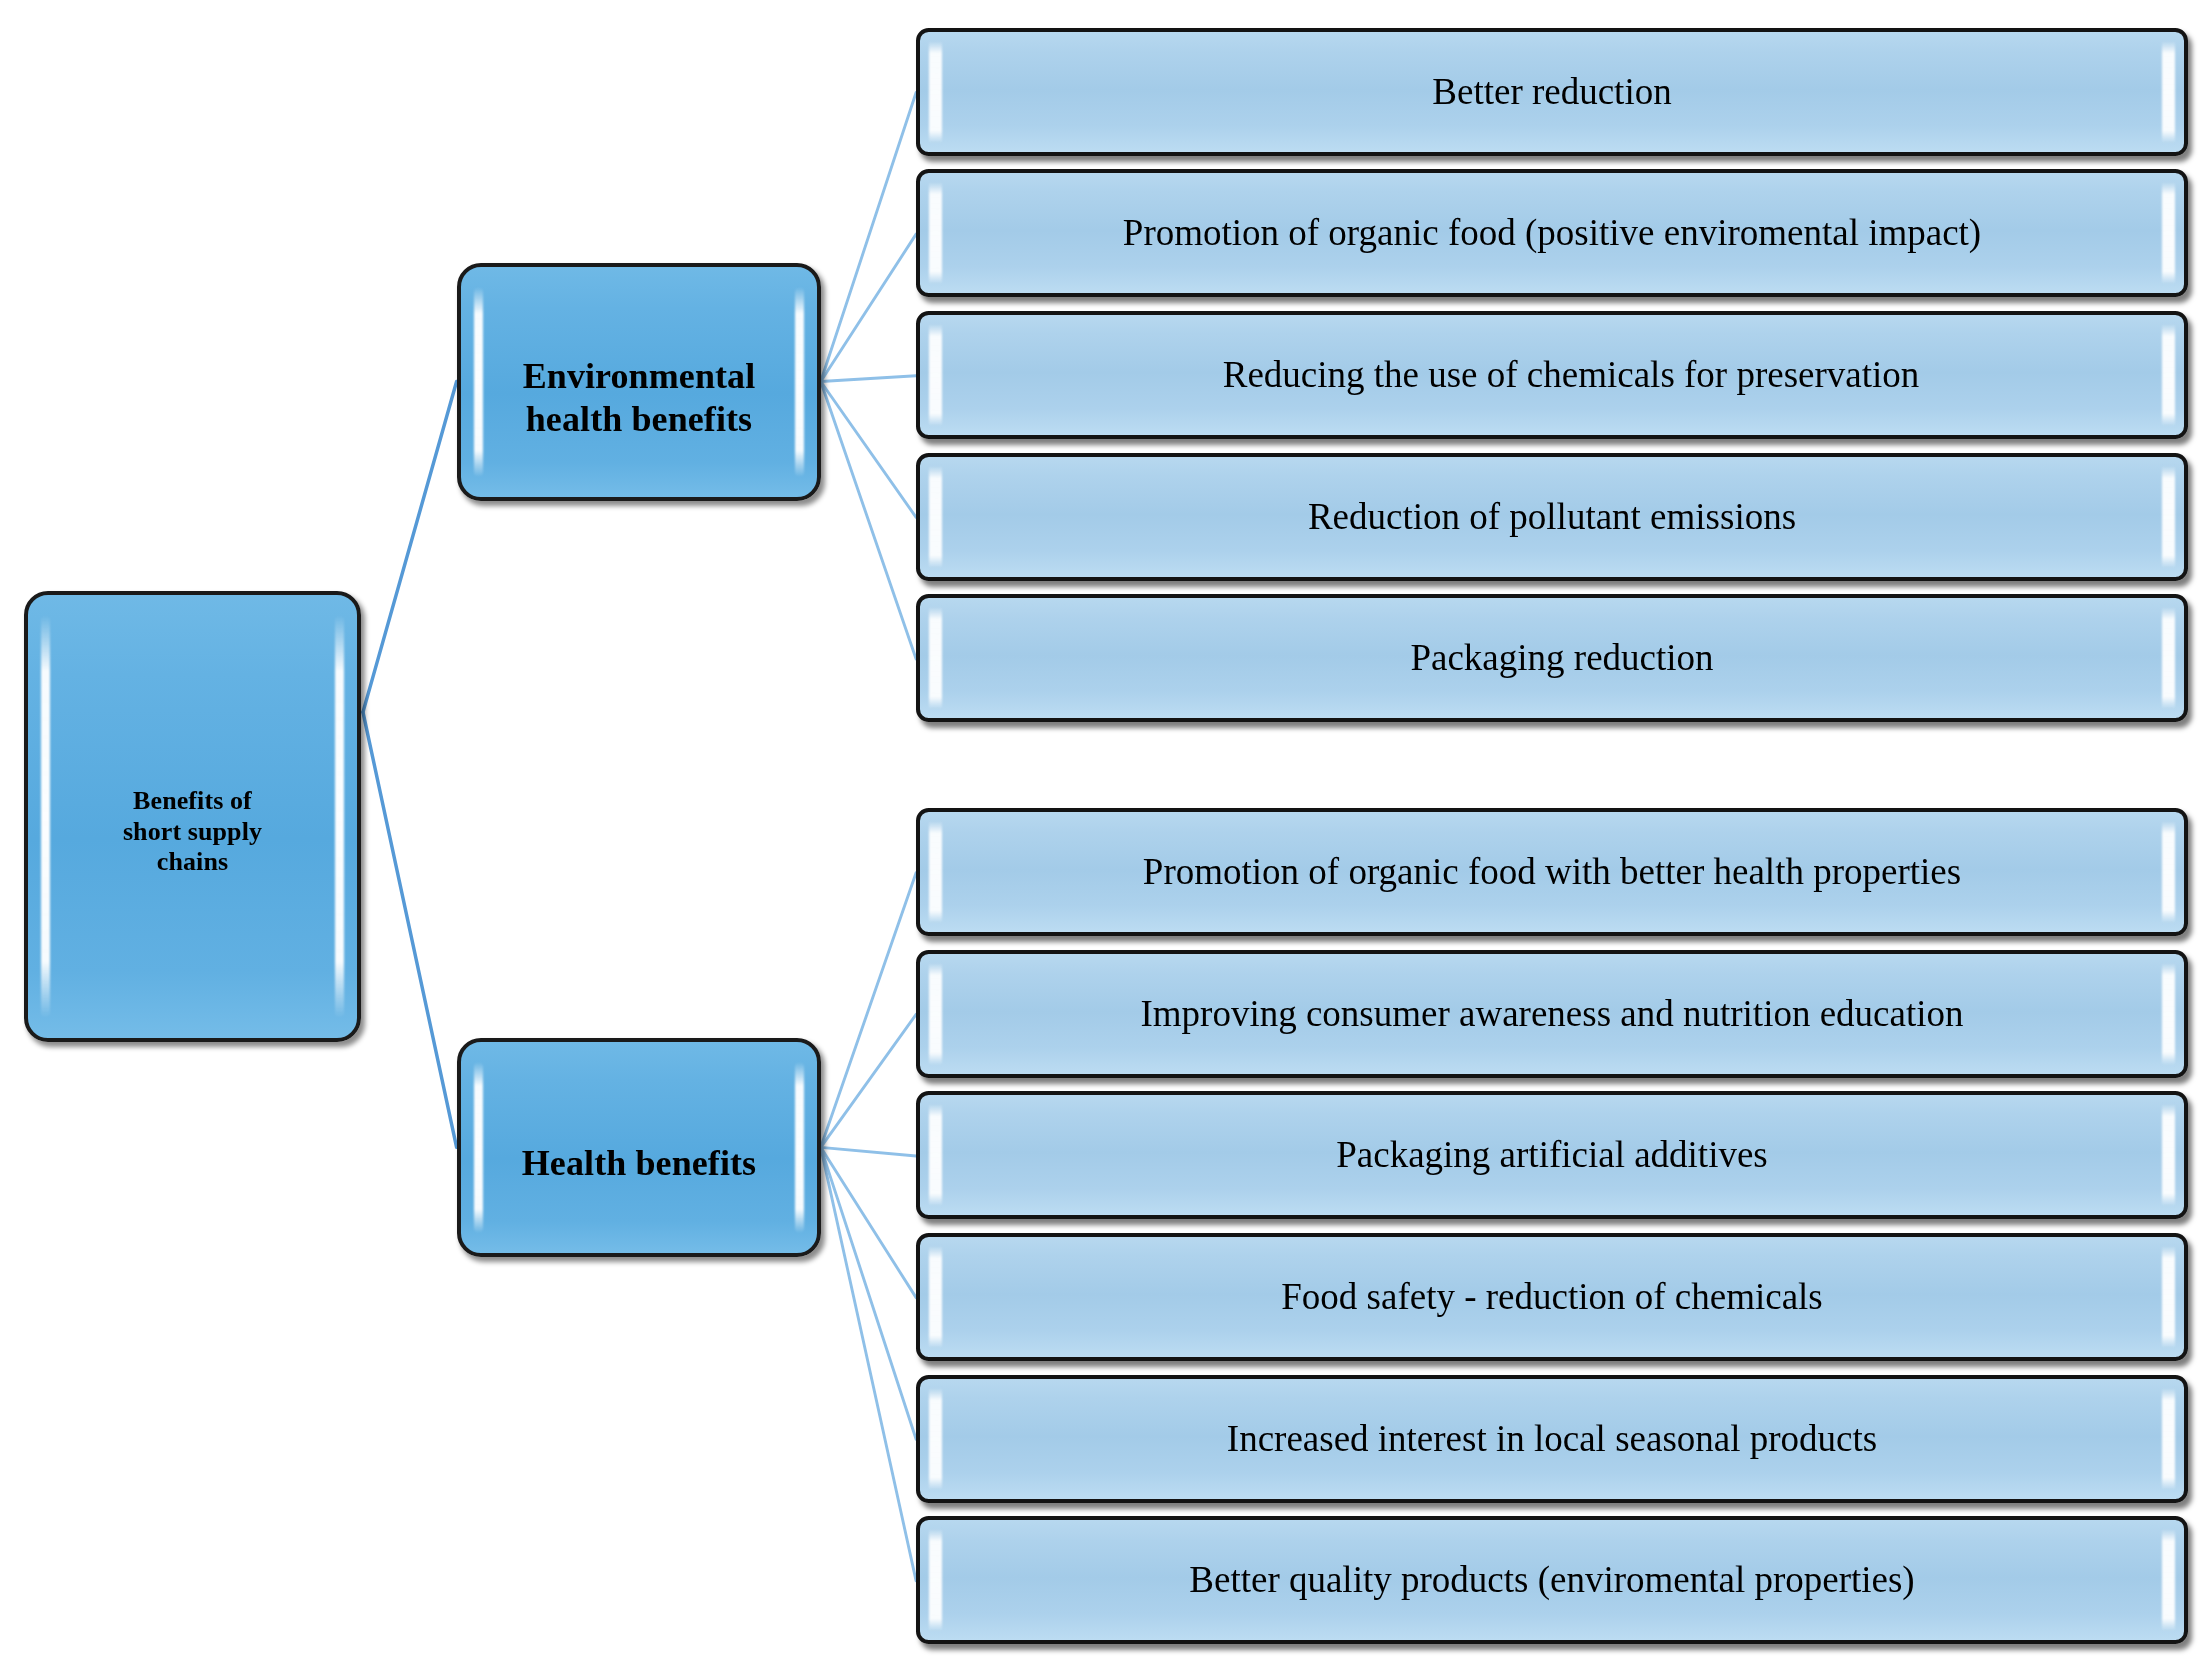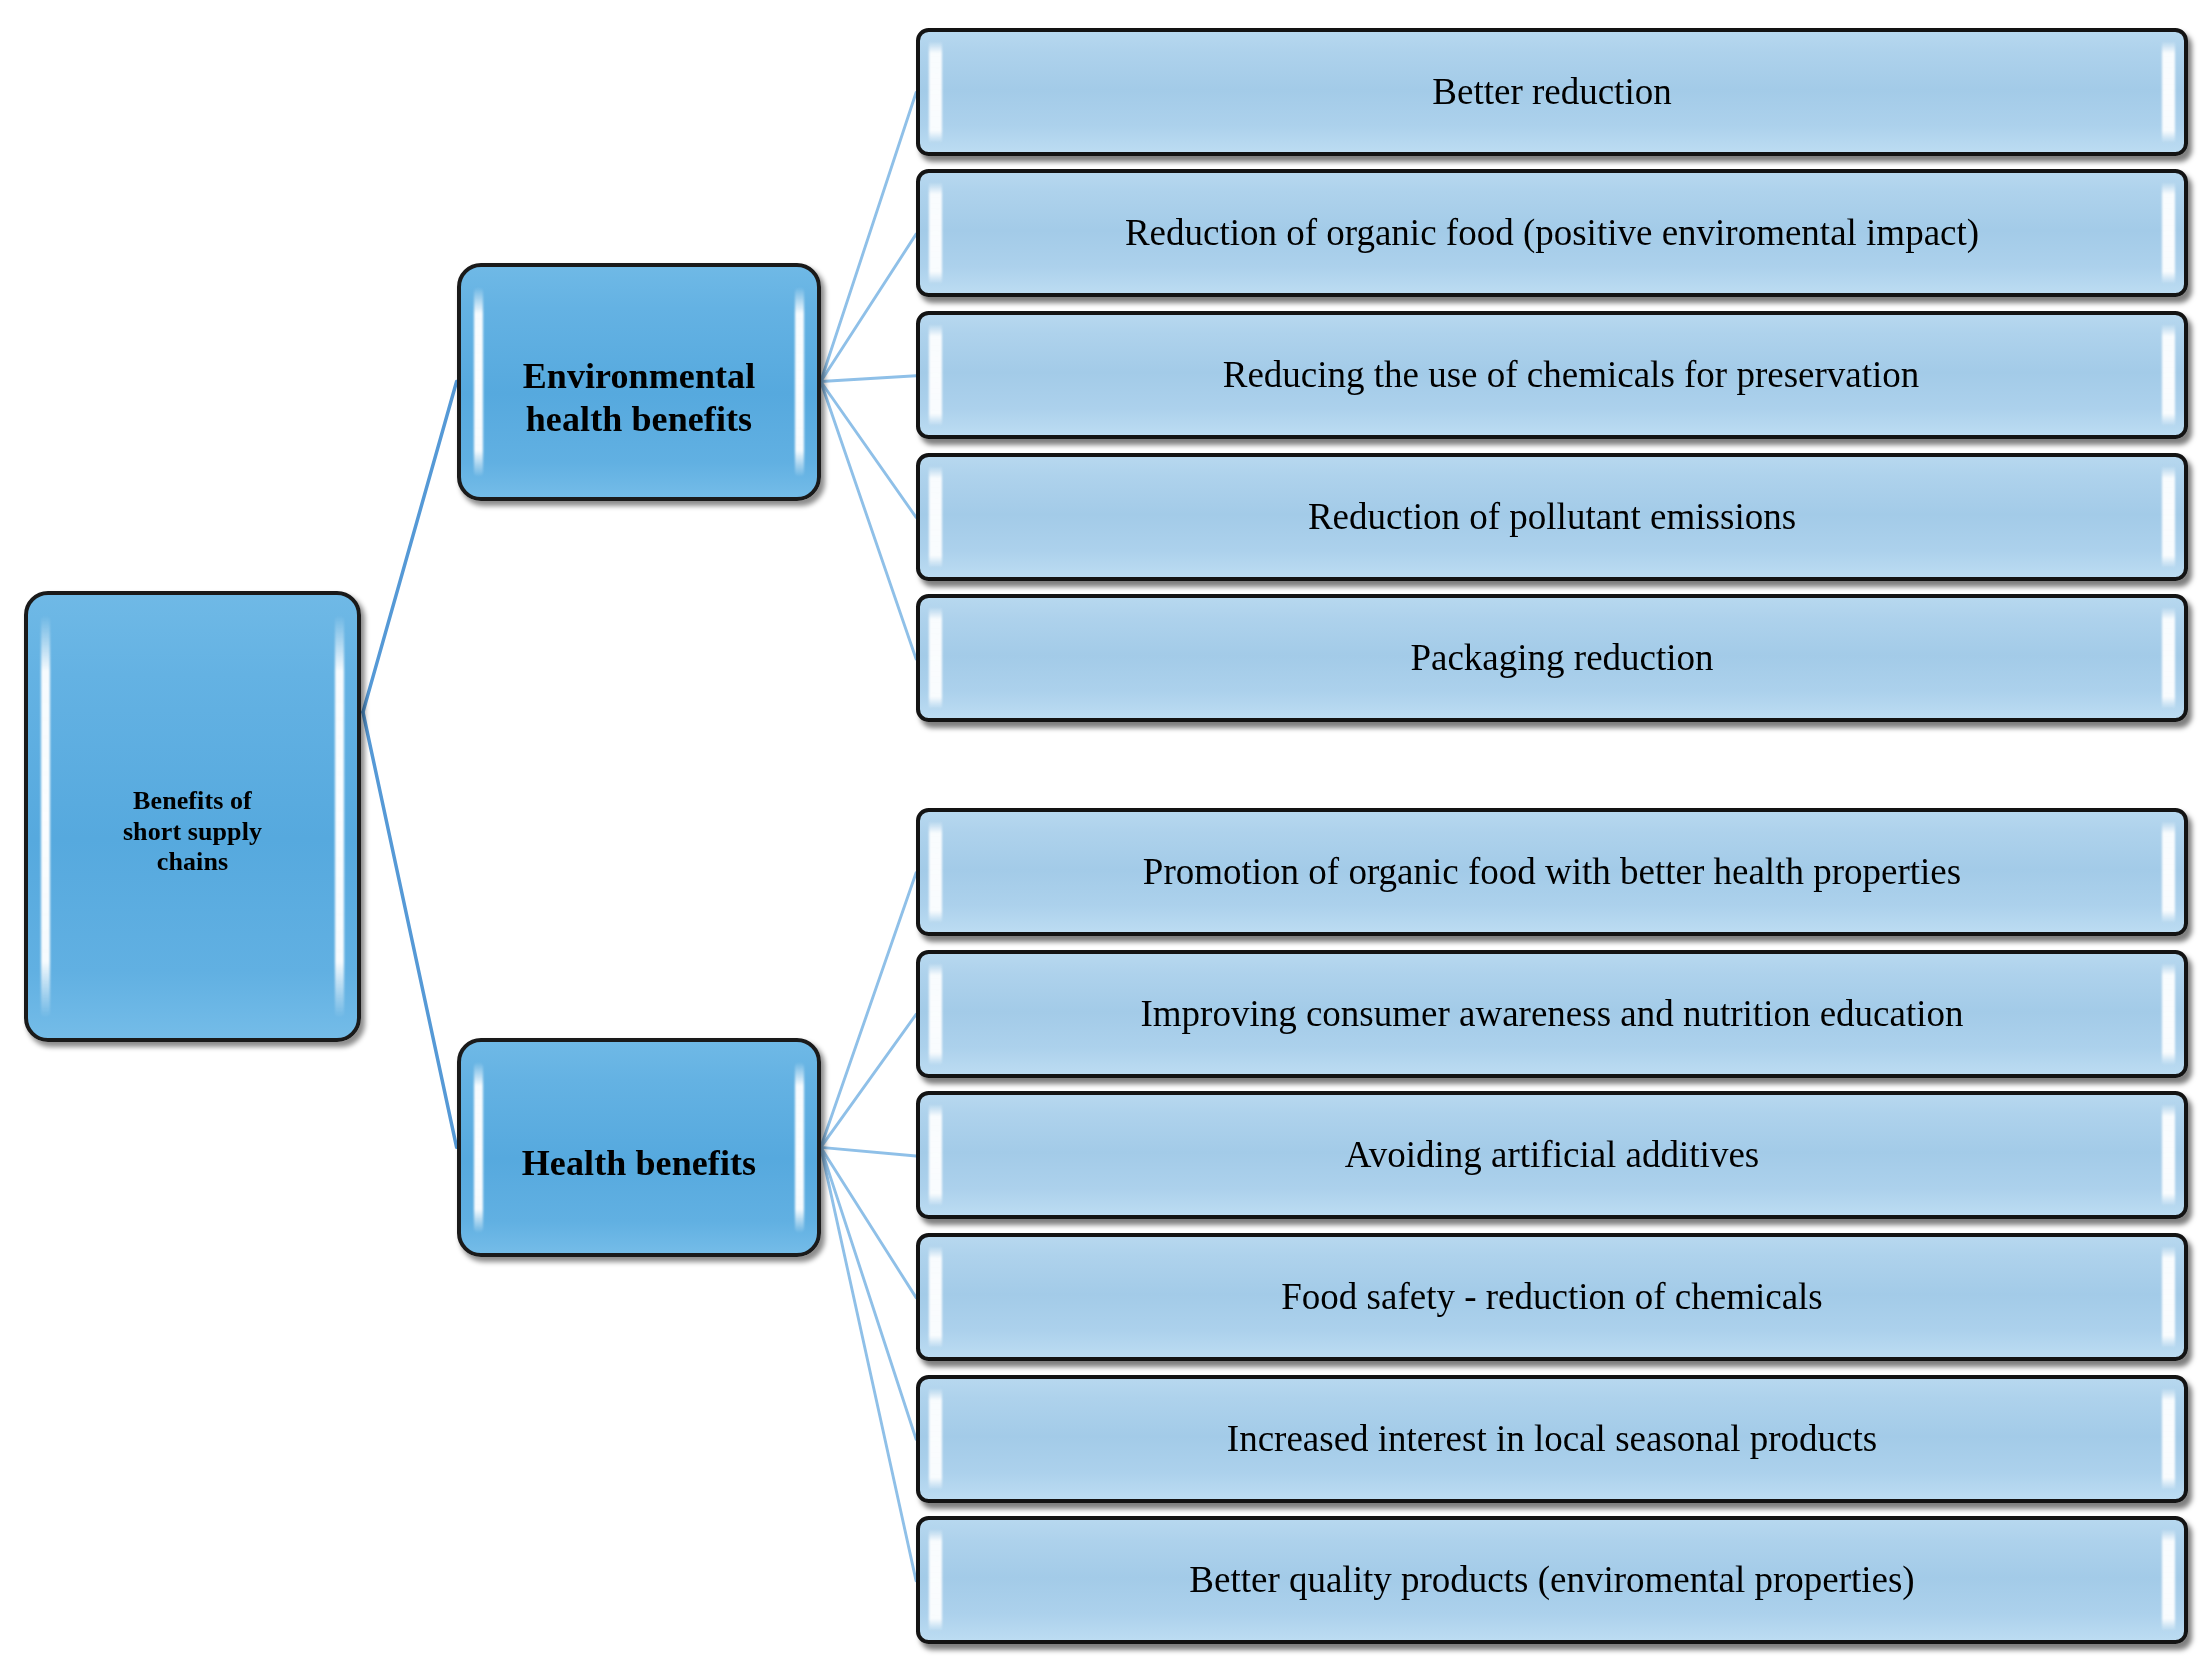--- a/index.html
+++ b/index.html
@@ -201,21 +201,21 @@
 
   <div class="node node-leaf" style="left:916px; top:28px; width:1272px; height:128px;">
     <span class="bevel-left"></span>
     <span class="bevel-right"></span>
     <div class="node-label">Better reduction</div>
   </div>
 
   <div class="node node-leaf" style="left:916px; top:169px; width:1272px; height:128px;">
     <span class="bevel-left"></span>
     <span class="bevel-right"></span>
-    <div class="node-label">Reduction of organic food (positive enviromental impact)</div>
+    <div class="node-label">Promotion of organic food (positive enviromental impact)</div>
   </div>
 
   <div class="node node-leaf" style="left:916px; top:311px; width:1272px; height:128px;padding-left:38px;">
     <span class="bevel-left"></span>
     <span class="bevel-right"></span>
     <div class="node-label">Reducing the use of chemicals for preservation</div>
   </div>
 
   <div class="node node-leaf" style="left:916px; top:453px; width:1272px; height:128px;">
     <span class="bevel-left"></span>
@@ -237,21 +237,21 @@
 
   <div class="node node-leaf" style="left:916px; top:950px; width:1272px; height:128px;">
     <span class="bevel-left"></span>
     <span class="bevel-right"></span>
     <div class="node-label">Improving consumer awareness and nutrition education</div>
   </div>
 
   <div class="node node-leaf" style="left:916px; top:1091px; width:1272px; height:128px;">
     <span class="bevel-left"></span>
     <span class="bevel-right"></span>
-    <div class="node-label">Avoiding artificial additives</div>
+    <div class="node-label">Packaging artificial additives</div>
   </div>
 
   <div class="node node-leaf" style="left:916px; top:1233px; width:1272px; height:128px;">
     <span class="bevel-left"></span>
     <span class="bevel-right"></span>
     <div class="node-label">Food safety - reduction of chemicals</div>
   </div>
 
   <div class="node node-leaf" style="left:916px; top:1375px; width:1272px; height:128px;">
     <span class="bevel-left"></span>

